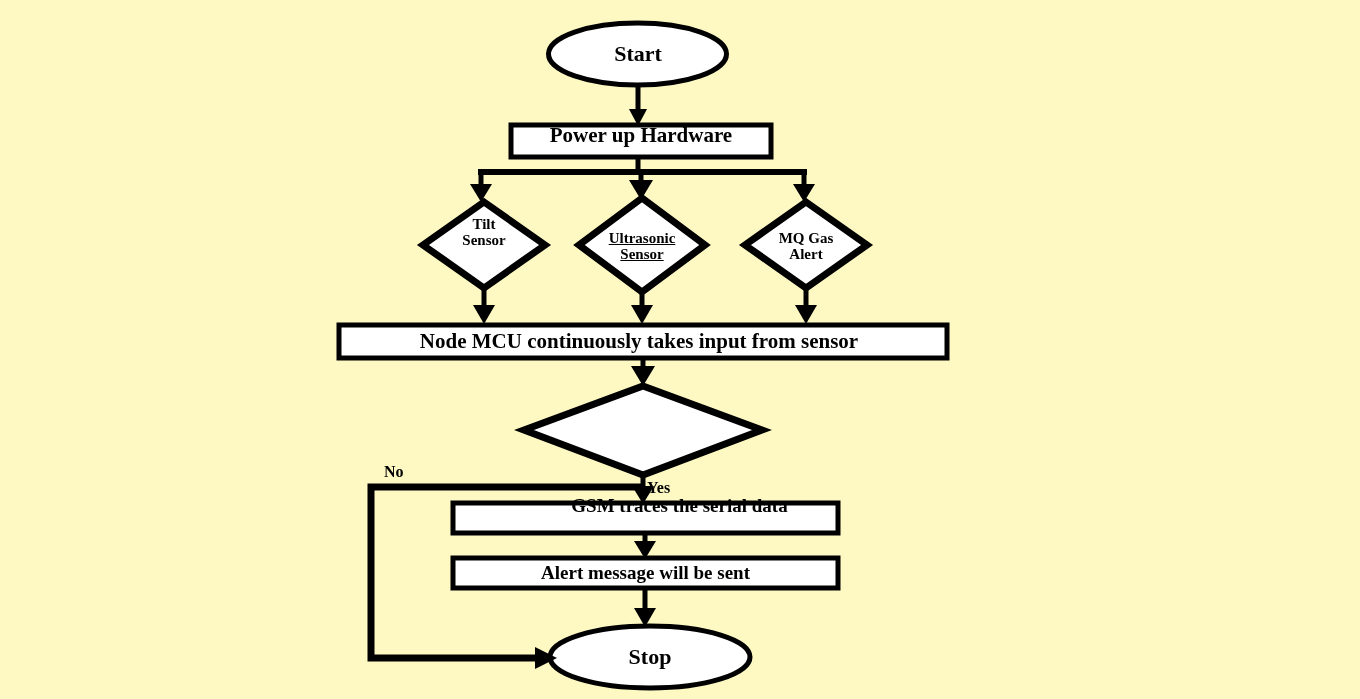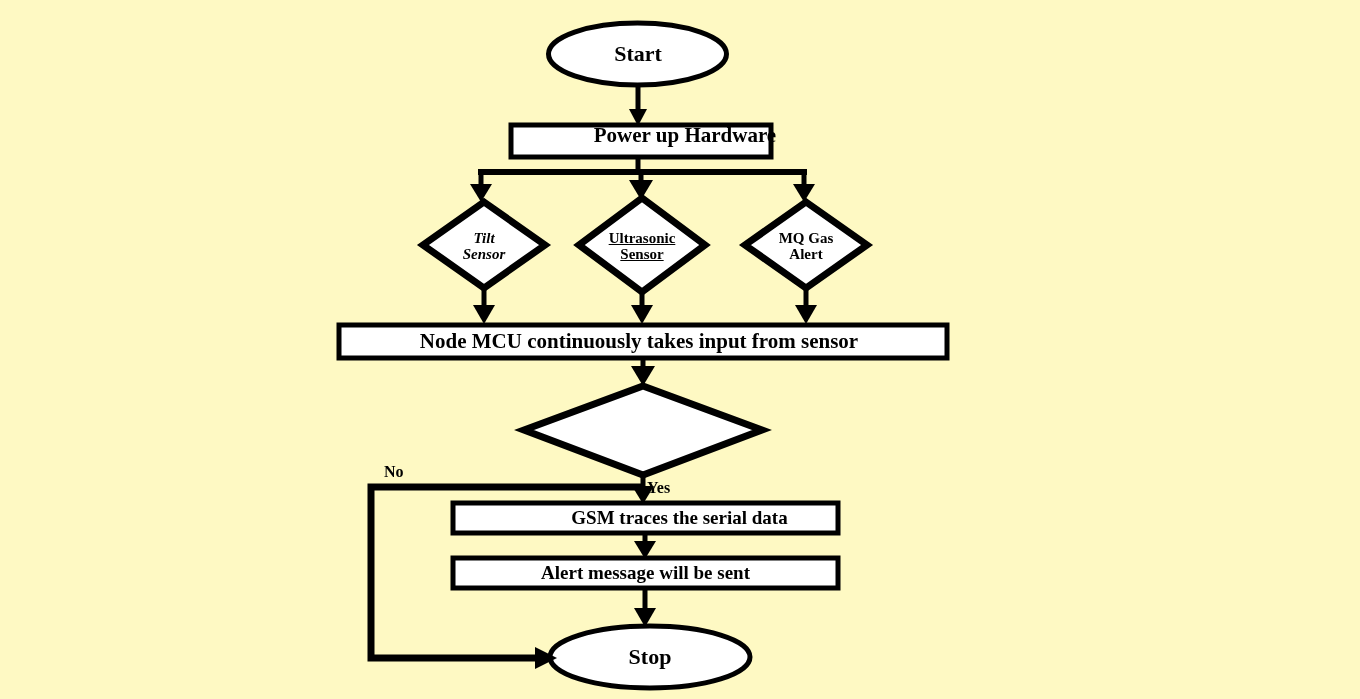--- a/index.html
+++ b/index.html
@@ -108,35 +108,35 @@
     <line x1="645" y1="588" x2="645" y2="613" stroke="#000000" stroke-width="5"></line>
     <polygon points="645,627 634,608 656,608" fill="#000000"></polygon>
 
     <polyline points="643,487 371,487 371,658 540,658" fill="none" stroke="#000000" stroke-width="7" stroke-linejoin="miter" stroke-linecap="butt"></polyline>
     <polygon points="557,658 535,647 535,669" fill="#000000"></polygon>
 
   </svg>
 
   <div class="node-label lbl-start" style="left:548px; top:38px; width:180px; height:32px;">Start</div>
 
-  <div class="node-label lbl-box-lg" style="left:513px; top:127px; width:256px; height:16px;padding-left:44px;">Power up Hardware</div>
+  <div class="node-label lbl-box-lg" style="left:513px; top:127px; width:256px; height:16px;">Power up Hardware</div>
 
-  <div class="node-label lbl-diamond" style="left:434px; top:222px; width:100px; height:48px;font-style:italic;">Tilt
+  <div class="node-label lbl-diamond" style="left:434px; top:208px; width:100px; height:48px;">Tilt
 Sensor</div>
 
   <div class="node-label lbl-diamond" style="left:587px; top:222px; width:110px; height:48px;text-decoration:underline;">Ultrasonic
 Sensor</div>
 
   <div class="node-label lbl-diamond" style="left:756px; top:222px; width:100px; height:48px;">MQ Gas
 Alert</div>
 
   <div class="node-label lbl-box-lg" style="left:341px; top:327px; width:596px; height:29px;">Node MCU continuously takes input from sensor</div>
 
 
-  <div class="node-label lbl-box-md" style="left:455px; top:505px; width:449px; height:26px;">GSM traces the serial data</div>
+  <div class="node-label lbl-box-md" style="left:455px; top:493px; width:449px; height:26px;">GSM traces the serial data</div>
 
   <div class="node-label lbl-box-md" style="left:455px; top:560px; width:381px; height:26px;">Alert message will be sent</div>
 
   <div class="node-label lbl-stop" style="left:550px; top:641px; width:200px; height:32px;">Stop</div>
 
   <div class="node-label lbl-edge" style="left:384px; top:462px; width:40px; height:20px; align-items:flex-start;">No</div>
 
   <div class="node-label lbl-edge" style="left:647px; top:478px; width:46px; height:20px; align-items:flex-start;">Yes</div>
 
 </div>

